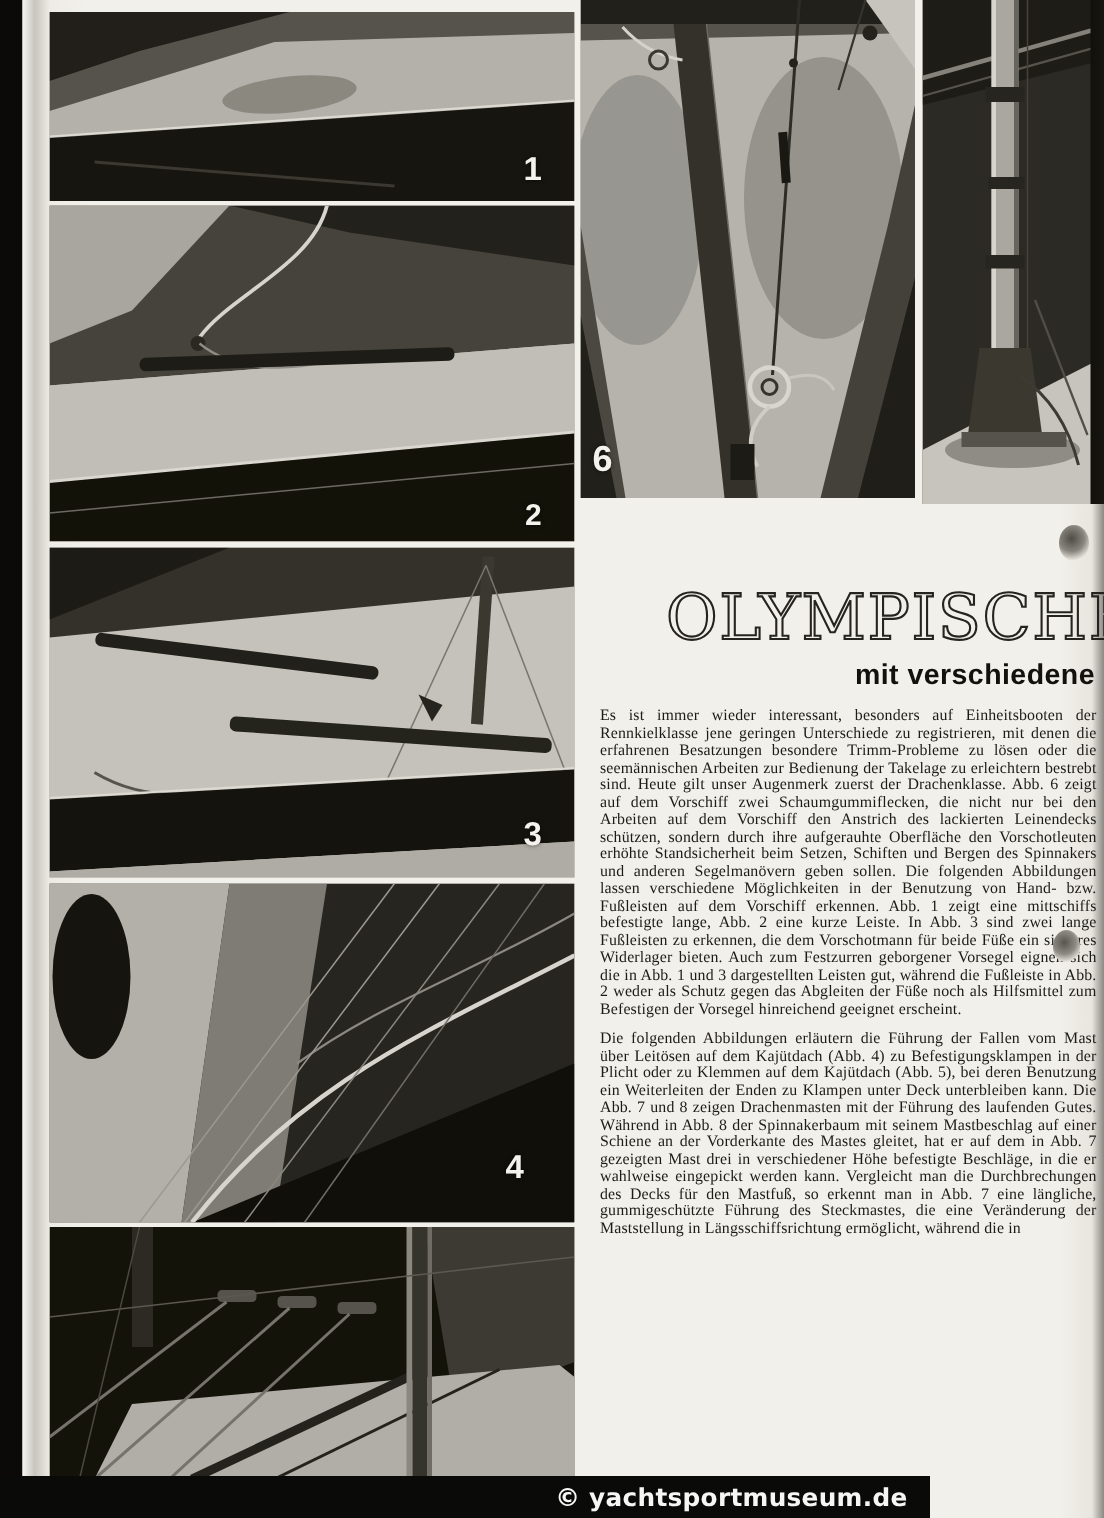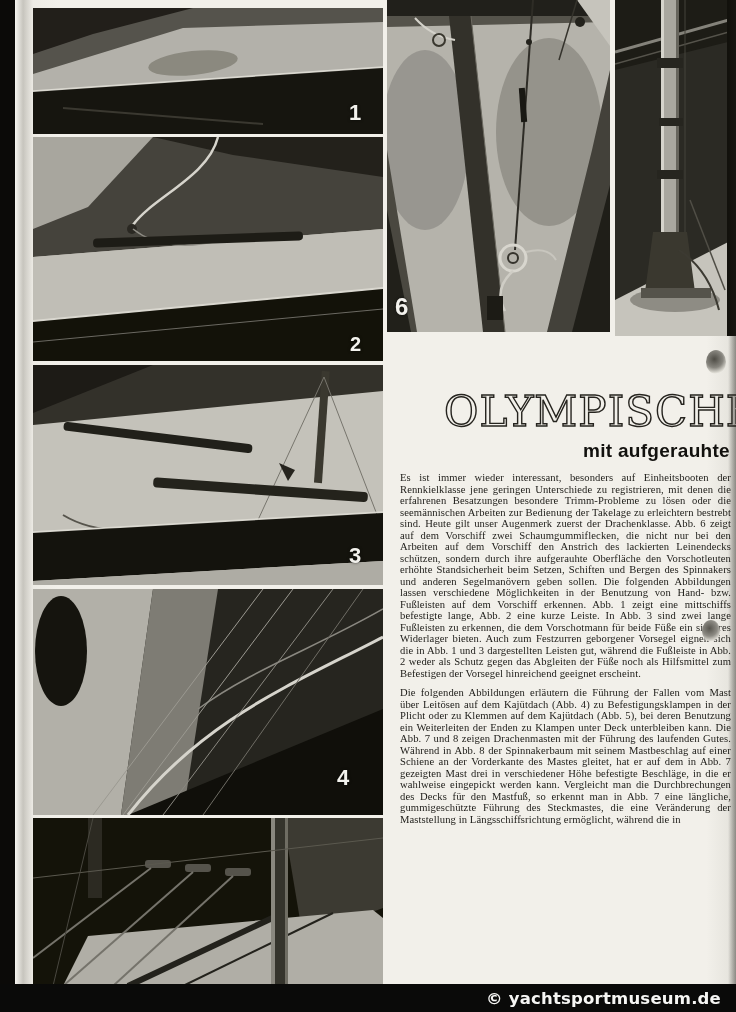--- a/index.html
+++ b/index.html
@@ -37,21 +37,21 @@
   
   .punch-hole{border-radius:50%;}
   #punch-hole-1{left:706px;top:350px;width:20px;height:24px;
     background:radial-gradient(circle at 42% 38%,#4e4c45 0%,#87857e 45%,#d6d4cc 70%,rgba(240,238,232,0) 78%);}
   #punch-hole-2{left:702px;top:620px;width:18px;height:22px;
     background:radial-gradient(circle at 42% 38%,#57554e 0%,#8d8b84 45%,#d8d6ce 70%,rgba(240,238,232,0) 78%);}
   
   #page-right-edge{right:0;top:0;width:8px;height:1012px;
     background:linear-gradient(90deg,rgba(30,28,24,0) 0%,rgba(30,28,24,.45) 100%);}
   
-  #watermark-bar{left:0;top:984px;width:736px;height:28px;background:#0a0a09;
+  #watermark-bar{left:0;top:984px;width:620px;height:28px;background:#0a0a09;
     display:flex;align-items:center;justify-content:flex-end;padding-right:15px;box-sizing:border-box;}
   #watermark-text{color:#f6f6f4;font-family:"DejaVu Sans",sans-serif;
     font-weight:bold;font-size:16.5px;letter-spacing:.2px;}
 </style>
 </head>
 <body>
 
 <div id="page">
 
   <div class="abs" id="binding-black"></div>
@@ -197,21 +197,21 @@
       <line x1="75" y1="200" x2="110" y2="290" stroke="#504e46" stroke-width="1.5"></line>
       <rect x="112" y="0" width="9" height="336" fill="#12110c"></rect>
     </svg>
   </div>
 
   <div class="abs" id="headline">
     <svg width="292" height="62" viewBox="0 0 292 62">
       <text x="0" y="44" font-family="DejaVu Serif, serif" font-size="42" letter-spacing="1" fill="none" stroke="#26241f" stroke-width="1.4">OLYMPISCHE</text>
     </svg>
   </div>
-  <div class="abs" id="subtitle">mit aufgerauhte</div>
+  <div class="abs" id="subtitle">mit verschiedene</div>
 
   <div class="abs" id="body-text">
     <p>Es ist immer wieder interessant, besonders auf Einheitsbooten der Rennkielklasse jene geringen Unterschiede zu registrieren, mit denen die erfahrenen Besatzungen besondere Trimm-Probleme zu lösen oder die seemännischen Arbeiten zur Bedienung der Takelage zu erleichtern bestrebt sind. Heute gilt unser Augenmerk zuerst der Drachenklasse. Abb. 6 zeigt auf dem Vorschiff zwei Schaumgummiflecken, die nicht nur bei den Arbeiten auf dem Vorschiff den Anstrich des lackierten Leinendecks schützen, sondern durch ihre aufgerauhte Oberfläche den Vorschotleuten erhöhte Standsicherheit beim Setzen, Schiften und Bergen des Spinnakers und anderen Segelmanövern geben sollen. Die folgenden Abbildungen lassen verschiedene Möglichkeiten in der Benutzung von Hand- bzw. Fußleisten auf dem Vorschiff erkennen. Abb. 1 zeigt eine mittschiffs befestigte lange, Abb. 2 eine kurze Leiste. In Abb. 3 sind zwei lange Fußleisten zu erkennen, die dem Vorschotmann für beide Füße ein sicheres Widerlager bieten. Auch zum Festzurren geborgener Vorsegel eignen sich die in Abb. 1 und 3 dargestellten Leisten gut, während die Fußleiste in Abb. 2 weder als Schutz gegen das Abgleiten der Füße noch als Hilfsmittel zum Befestigen der Vorsegel hinreichend geeignet erscheint.</p>
     <p>Die folgenden Abbildungen erläutern die Führung der Fallen vom Mast über Leitösen auf dem Kajütdach (Abb. 4) zu Befestigungsklampen in der Plicht oder zu Klemmen auf dem Kajütdach (Abb. 5), bei deren Benutzung ein Weiterleiten der Enden zu Klampen unter Deck unterbleiben kann. Die Abb. 7 und 8 zeigen Drachenmasten mit der Führung des laufenden Gutes. Während in Abb. 8 der Spinnakerbaum mit seinem Mastbeschlag auf einer Schiene an der Vorderkante des Mastes gleitet, hat er auf dem in Abb. 7 gezeigten Mast drei in verschiedener Höhe befestigte Beschläge, in die er wahlweise eingepickt werden kann. Vergleicht man die Durchbrechungen des Decks für den Mastfuß, so erkennt man in Abb. 7 eine längliche, gummigeschützte Führung des Steckmastes, die eine Veränderung der Maststellung in Längsschiffsrichtung ermöglicht, während die in</p>
   </div>
 
   <div class="abs punch-hole" id="punch-hole-1"></div>
   <div class="abs punch-hole" id="punch-hole-2"></div>
 
   <div class="abs" id="page-right-edge"></div>

